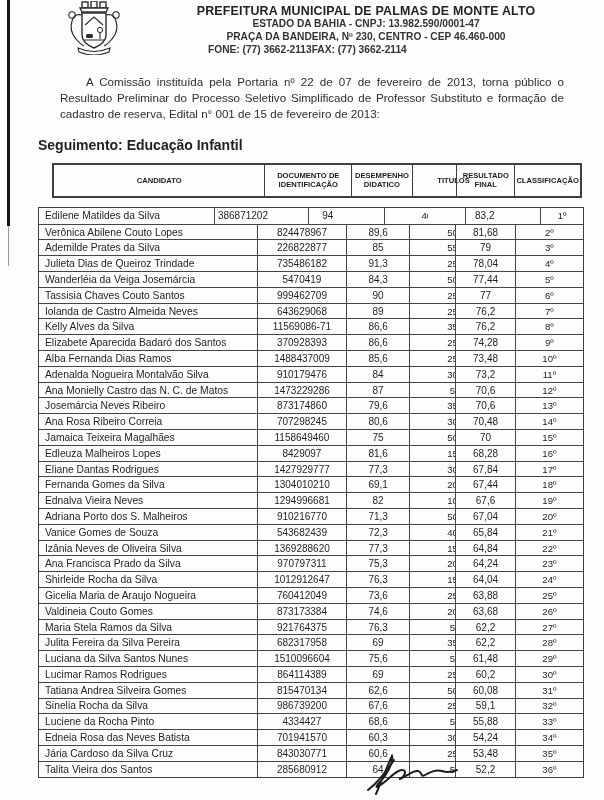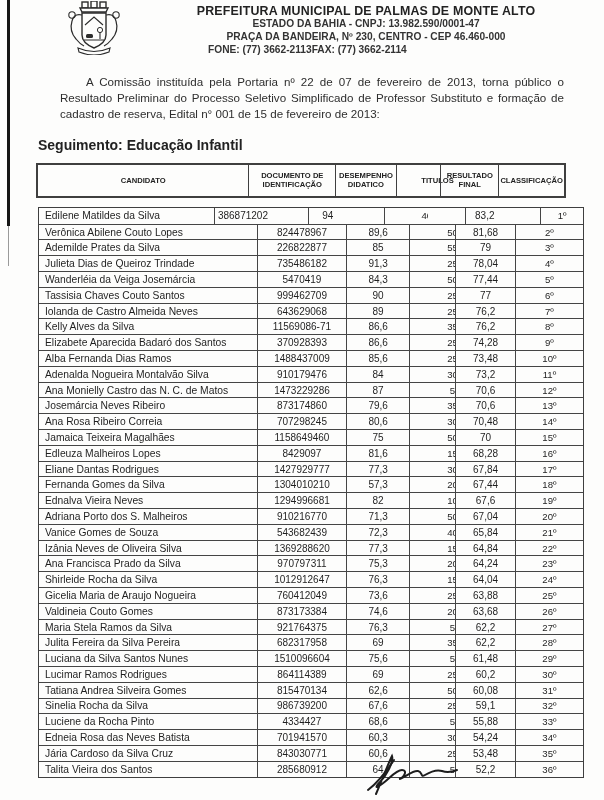--- a/index.html
+++ b/index.html
@@ -20,21 +20,21 @@
   .header-sub { font-size:10.2px; font-weight:bold; color:#333; line-height:1.26; }
   .header-contact { display:flex; justify-content:flex-start; padding:0 28px 0 60px;
     font-size:10.2px; font-weight:bold; color:#333; line-height:1.26; }
 
   
   .intro { margin:17px 40px 0 60px; text-indent:26px; font-size:11.6px; line-height:1.42;
     text-align:justify; color:#2e2e2e; }
   .section-label { margin:14px 0 0 38px; font-size:14px; font-weight:bold; color:#222; }
 
   
-  .thead { margin:10px 0 0 36px; width:530px; height:35px; border:2px solid #3f3f3f;
+  .thead { margin:10px 0 0 52px; width:530px; height:35px; border:2px solid #3f3f3f;
     display:flex; background:#fdfdfc; }
   .th { display:flex; align-items:center; justify-content:center; text-align:center;
     font-size:7.6px; font-weight:bold; color:#222; line-height:1.2; padding:1px 2px;
     border-left:1.5px solid #3f3f3f; }
   .th:first-child { border-left:none; }
   .tbody { margin:9px 0 0 38px; width:546px; border:1.6px solid #3f3f3f; background:#fdfdfc; }
   .tr { display:flex; height:15.8px; border-top:1.2px solid #454545; }
   .tr:first-child { border-top:none;gap:37px; }
   .td { display:flex; align-items:center; justify-content:center; font-size:10px; color:#1f1f1f;
     border-left:1.2px solid #454545; white-space:nowrap; overflow:hidden; }
@@ -238,21 +238,21 @@
         <div class="td c0">Eliane Dantas Rodrigues</div>
         <div class="td c1">1427929777</div>
         <div class="td c2">77,3</div>
         <div class="td c3">30</div>
         <div class="td c4">67,84</div>
         <div class="td c5">17º</div>
       </div>
       <div class="tr">
         <div class="td c0">Fernanda Gomes da Silva</div>
         <div class="td c1">1304010210</div>
-        <div class="td c2">57,3</div>
+        <div class="td c2">69,1</div>
         <div class="td c3">20</div>
         <div class="td c4">67,44</div>
         <div class="td c5">18º</div>
       </div>
       <div class="tr">
         <div class="td c0">Ednalva Vieira Neves</div>
         <div class="td c1">1294996681</div>
         <div class="td c2">82</div>
         <div class="td c3">10</div>
         <div class="td c4">67,6</div>

